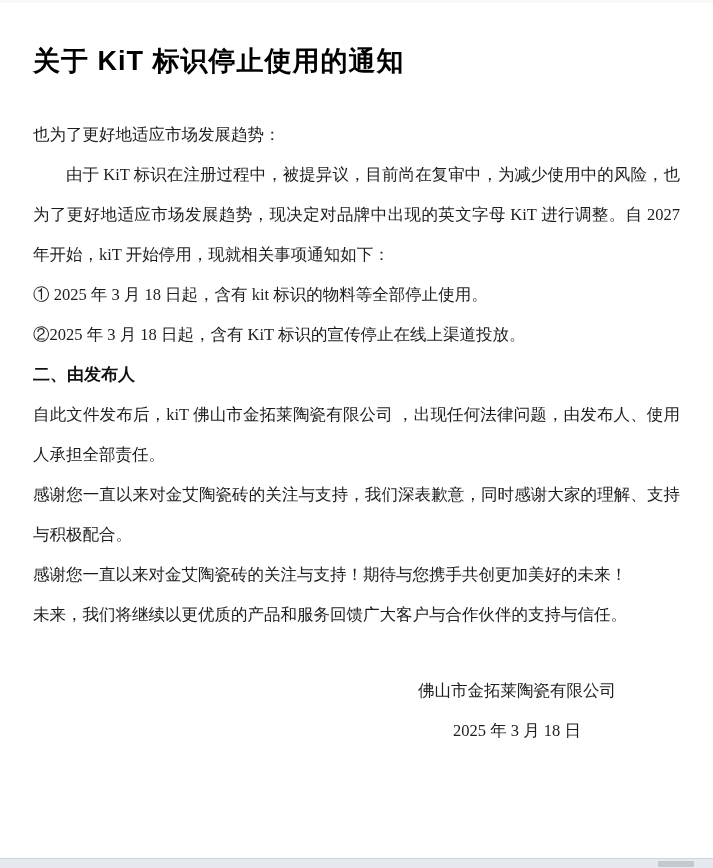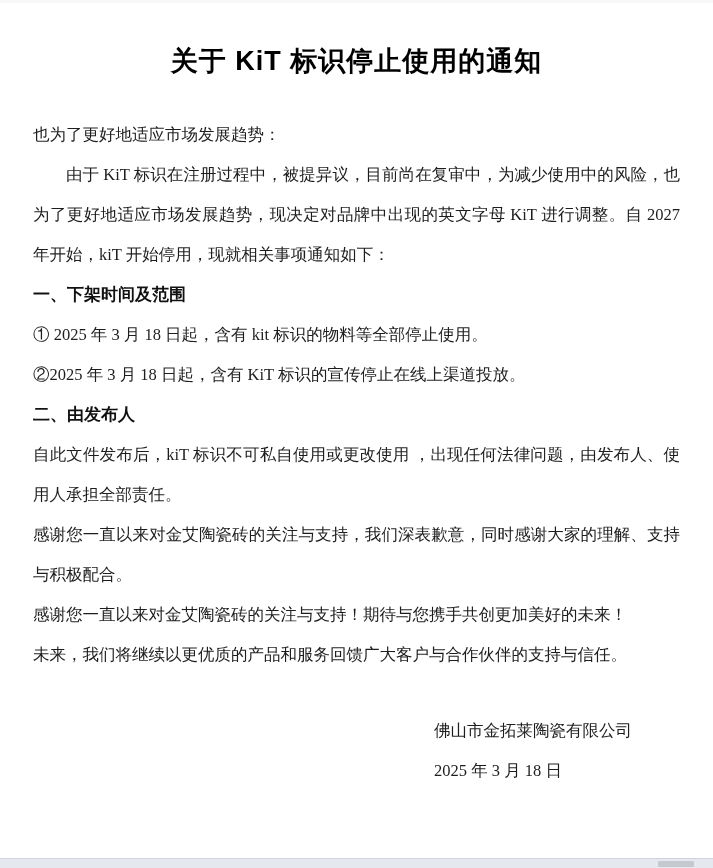--- a/index.html
+++ b/index.html
@@ -21,21 +21,21 @@
     background: #f8f8f9;
   }
   .doc {
     padding: 0 33px;
   }
   .doc-title {
     font-family: "Liberation Sans", "DejaVu Sans", sans-serif;
     font-weight: 700;
     font-size: 27px;
     letter-spacing: 1px;
-    text-align: center;
+    text-align: left;
     color: #000000;
     margin: 40px 0 36px 0;
   }
   p.body-line {
     font-size: 16.5px;
     line-height: 40px;
     margin: 0;
     text-align: justify;
     text-justify: inter-ideograph;
   }
@@ -45,23 +45,24 @@
   .section-heading {
     font-family: "Liberation Sans", "DejaVu Sans", sans-serif;
     font-weight: 700;
     font-size: 17px;
     line-height: 40px;
     margin: 0;
     color: #111111;
   }
   .signature {
     margin-top: 36px;
-    margin-right: 48px;
+    margin-right: 64px;
     margin-left: auto;
     width: fit-content;
+    text-align: center;
   }
   .signature p {
     font-size: 16.5px;
     line-height: 40px;
     margin: 0;
   }
   .hscrollbar {
     position: absolute;
     left: 0;
     right: 0;
@@ -86,29 +87,28 @@
 <div class="top-edge"></div>
 
 <div class="doc">
 
   <h1 class="doc-title">关于 KiT 标识停止使用的通知</h1>
 
   <p class="body-line">也为了更好地适应市场发展趋势：</p>
 
   <p class="body-line first-indent">由于 KiT 标识在注册过程中，被提异议，目前尚在复审中，为减少使用中的风险，也为了更好地适应市场发展趋势，现决定对品牌中出现的英文字母 KiT 进行调整。自 2027 年开始，kiT 开始停用，现就相关事项通知如下：</p>
 
-  <h2 class="section-heading">一、下架时间及范围</h2>
 
   <p class="body-line">① 2025 年 3 月 18 日起，含有 kit 标识的物料等全部停止使用。</p>
 
   <p class="body-line">②2025 年 3 月 18 日起，含有 KiT 标识的宣传停止在线上渠道投放。</p>
 
   <h2 class="section-heading">二、由发布人</h2>
 
-  <p class="body-line">自此文件发布后，kiT 标识不可私自使用或更改使用 ，出现任何法律问题，由发布人、使用人承担全部责任。</p>
+  <p class="body-line">自此文件发布后，kiT 佛山市金拓莱陶瓷有限公司 ，出现任何法律问题，由发布人、使用人承担全部责任。</p>
 
   <p class="body-line">感谢您一直以来对金艾陶瓷砖的关注与支持，我们深表歉意，同时感谢大家的理解、支持与积极配合。</p>
 
   <p class="body-line">感谢您一直以来对金艾陶瓷砖的关注与支持！期待与您携手共创更加美好的未来！</p>
 
   <p class="body-line">未来，我们将继续以更优质的产品和服务回馈广大客户与合作伙伴的支持与信任。</p>
 
   <div class="signature">
     <p>佛山市金拓莱陶瓷有限公司</p>
     <p>2025 年 3 月 18 日</p>

